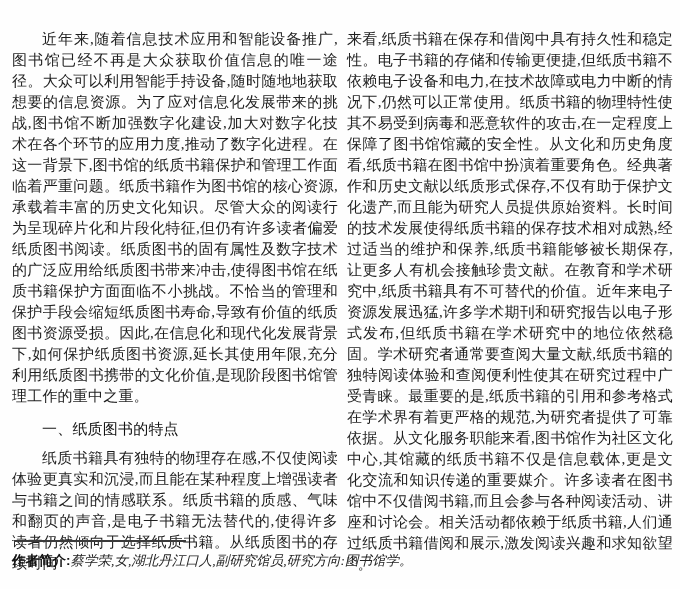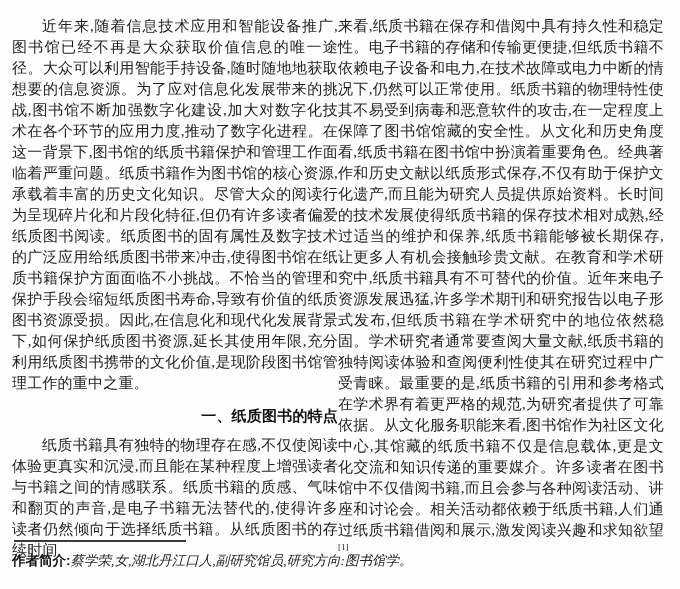--- a/index.html
+++ b/index.html
@@ -11,45 +11,47 @@
     position: relative;
     width: 680px;
     height: 589px;
     background: #fefefe;
     overflow: hidden;
     font-family: "Liberation Serif", "DejaVu Serif", serif;
     color: #1e1e1e;
   }
   .columns {
     display: flex;
+    gap: 9px;
     padding: 16px 8px 0 12px;
+    margin-top: 13px;
   }
   .col {
     width: 326px;
     flex: 0 0 326px;
     font-size: 15px;
     line-height: 21px;
     text-align: justify;
     letter-spacing: 0.2px;
   }
   .col p {
     margin: 0;
   }
   .indent {
     text-indent: 2em;
   }
   .section-heading {
     font-family: "Liberation Sans", "DejaVu Sans", sans-serif;
     font-size: 15px;
-    font-weight: bold;
+    font-weight: normal;
     color: #111;
     margin: 11px 0 9px 0;
     text-indent: 2em;
     line-height: 21px;
-    text-align: right;
+    text-align: left;
   }
   .cite {
     font-size: 9px;
     line-height: 0;
     vertical-align: super;
     letter-spacing: 0;
   }
   .footnote {
     position: absolute;
     left: 12px;

